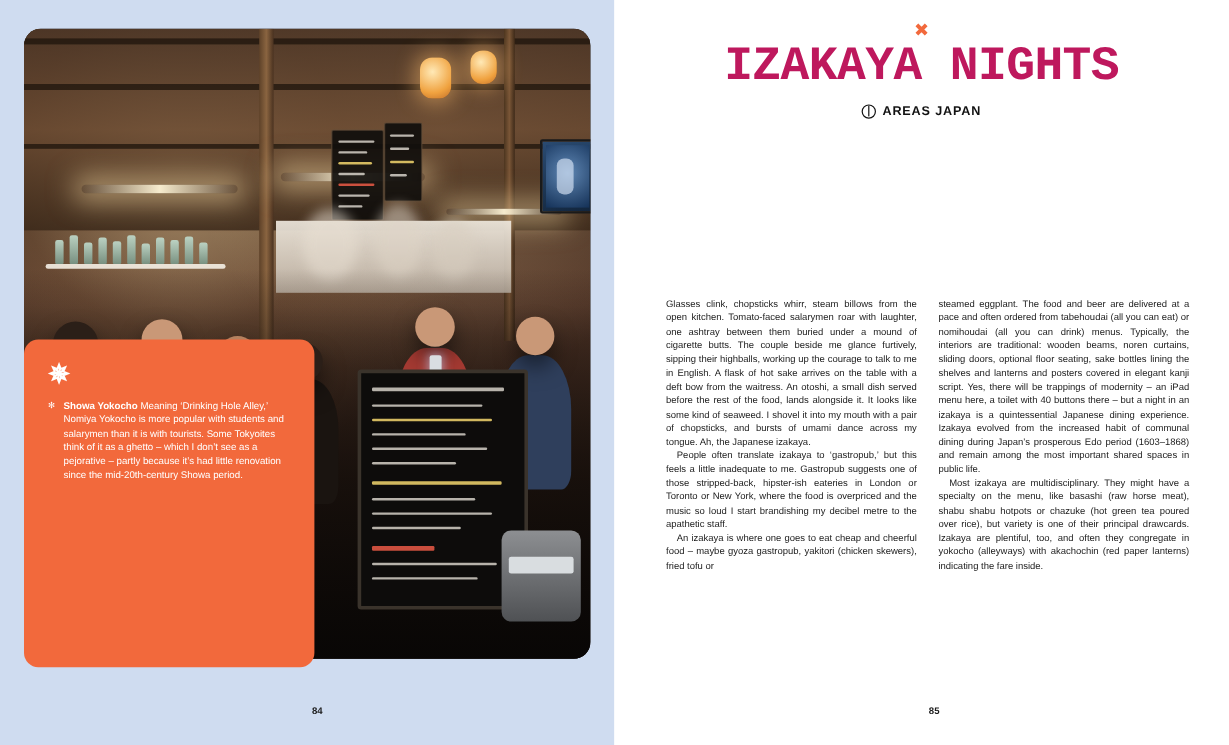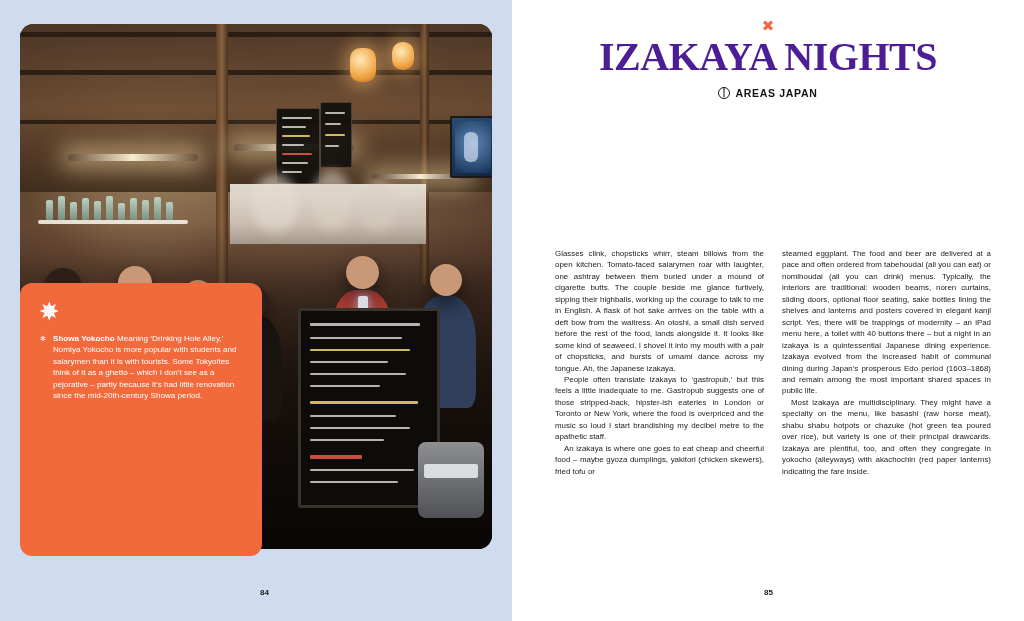--- a/index.html
+++ b/index.html
@@ -201,48 +201,48 @@
   .tip-item b { font-weight: 700; }
 
   .folio {
     position: absolute;
     bottom: 24px;
     font-size: 8px;
     font-weight: 700;
     color: #1b1b1b;
   }
   .folio-left { left: 244px; padding-left: 16px; }
-  .folio-right { left: 232px; }
+  .folio-right { left: 242px; }
 
   
   .rp-inner {
     position: absolute;
     left: 20px;
     right: 20px;
     top: 0;
     bottom: 0;
   }
   .header {
     text-align: center;
     padding-top: 18px;
   }
   .header-icon {
     font-size: 15px;
     color: #f2693c;
     line-height: 1;
     margin-bottom: 4px;
   }
   .headline {
-    font-family: Liberation Serif, serif;
+    font-family: Liberation Mono, monospace;
     font-size: 40px;
     font-weight: 700;
     letter-spacing: -0.5px;
     margin: 0;
     line-height: 1.02;
-    color: #4c1d95;
+    color: #be185d;
   }
   .subline {
     margin-top: 9px;
     font-size: 10.5px;
     font-weight: 700;
     letter-spacing: 0.7px;
     color: #121212;
     display: inline-flex;
     align-items: center;
     gap: 5px;
@@ -406,21 +406,21 @@
         <div class="subline">
           <span class="globe-icon"></span>
           <span>AREAS JAPAN</span>
         </div>
       </div>
 
       <div class="columns">
         <div class="col">
           <p>Glasses clink, chopsticks whirr, steam billows from the open kitchen. Tomato-faced salarymen roar with laughter, one ashtray between them buried under a mound of cigarette butts. The couple beside me glance furtively, sipping their highballs, working up the courage to talk to me in English. A flask of hot sake arrives on the table with a deft bow from the waitress. An otoshi, a small dish served before the rest of the food, lands alongside it. It looks like some kind of seaweed. I shovel it into my mouth with a pair of chopsticks, and bursts of umami dance across my tongue. Ah, the Japanese izakaya.</p>
           <p class="indent">People often translate izakaya to ‘gastropub,’ but this feels a little inadequate to me. Gastropub suggests one of those stripped-back, hipster-ish eateries in London or Toronto or New York, where the food is overpriced and the music so loud I start brandishing my decibel metre to the apathetic staff.</p>
-          <p class="indent">An izakaya is where one goes to eat cheap and cheerful food – maybe gyoza dumplings, yakitori (chicken skewers), fried tofu or</p>
+          <p class="indent">An izakaya is where one goes to eat cheap and cheerful food – maybe gyoza gastropub, yakitori (chicken skewers), fried tofu or</p>
         </div>
         <div class="col">
           <p>steamed eggplant. The food and beer are delivered at a pace and often ordered from tabehoudai (all you can eat) or nomihoudai (all you can drink) menus. Typically, the interiors are traditional: wooden beams, noren curtains, sliding doors, optional floor seating, sake bottles lining the shelves and lanterns and posters covered in elegant kanji script. Yes, there will be trappings of modernity – an iPad menu here, a toilet with 40 buttons there – but a night in an izakaya is a quintessential Japanese dining experience. Izakaya evolved from the increased habit of communal dining during Japan’s prosperous Edo period (1603–1868) and remain among the most important shared spaces in public life.</p>
           <p class="indent">Most izakaya are multidisciplinary. They might have a specialty on the menu, like basashi (raw horse meat), shabu shabu hotpots or chazuke (hot green tea poured over rice), but variety is one of their principal drawcards. Izakaya are plentiful, too, and often they congregate in yokocho (alleyways) with akachochin (red paper lanterns) indicating the fare inside.</p>
         </div>
       </div>
 
       <div class="folio folio-right">85</div>
     </div>
   </div>

